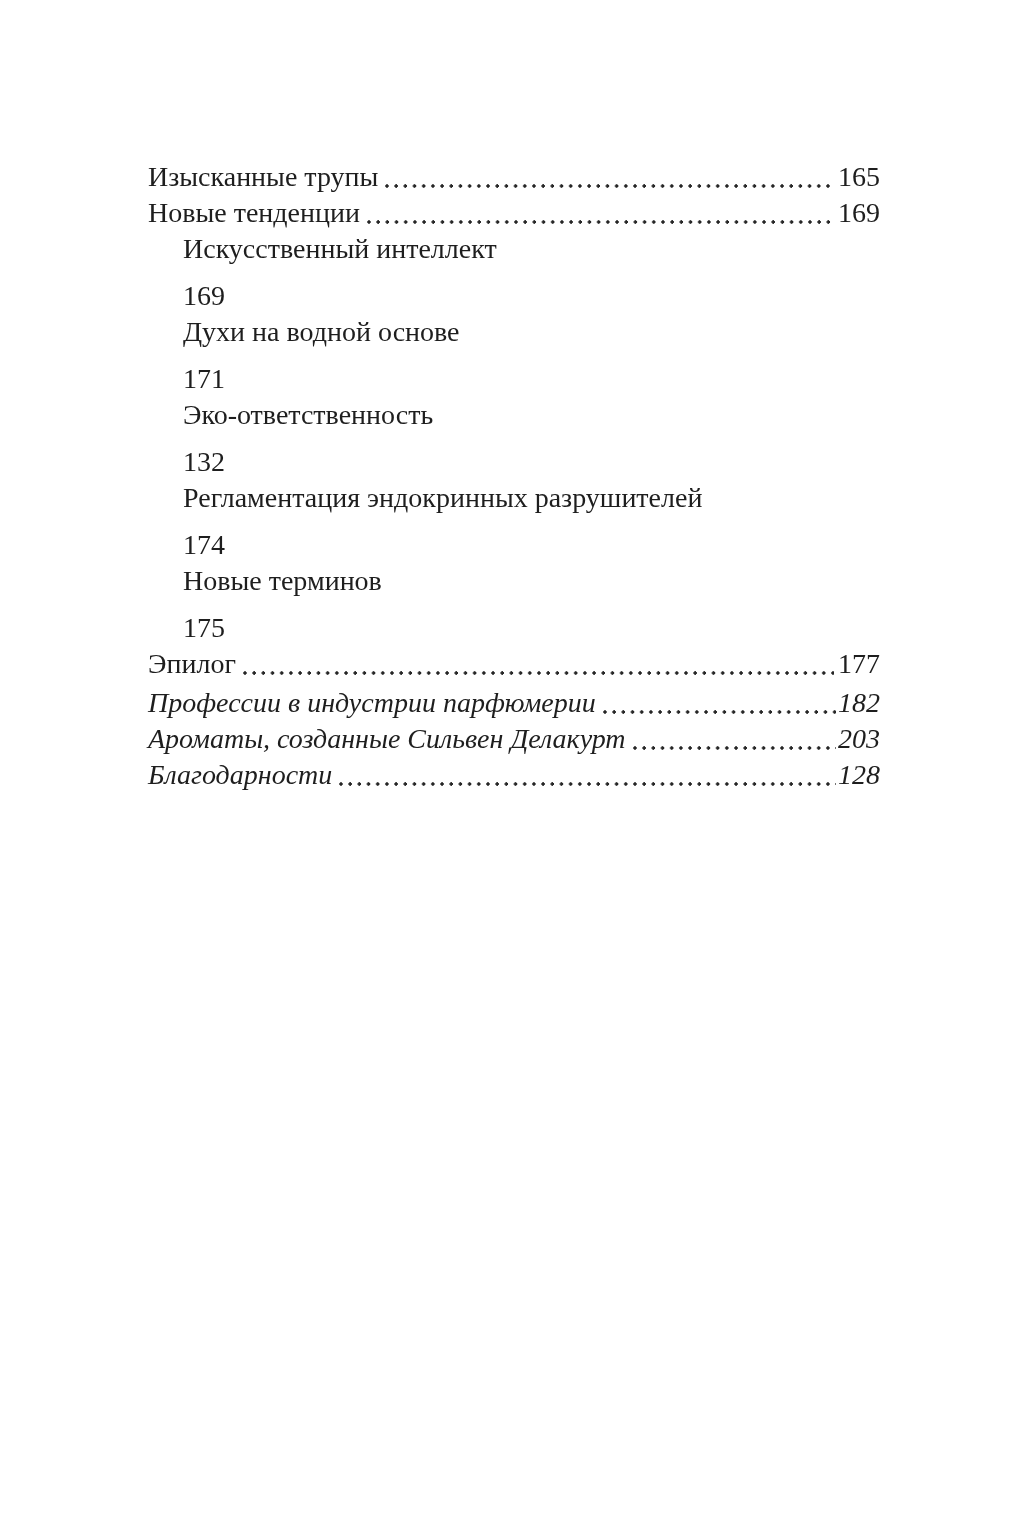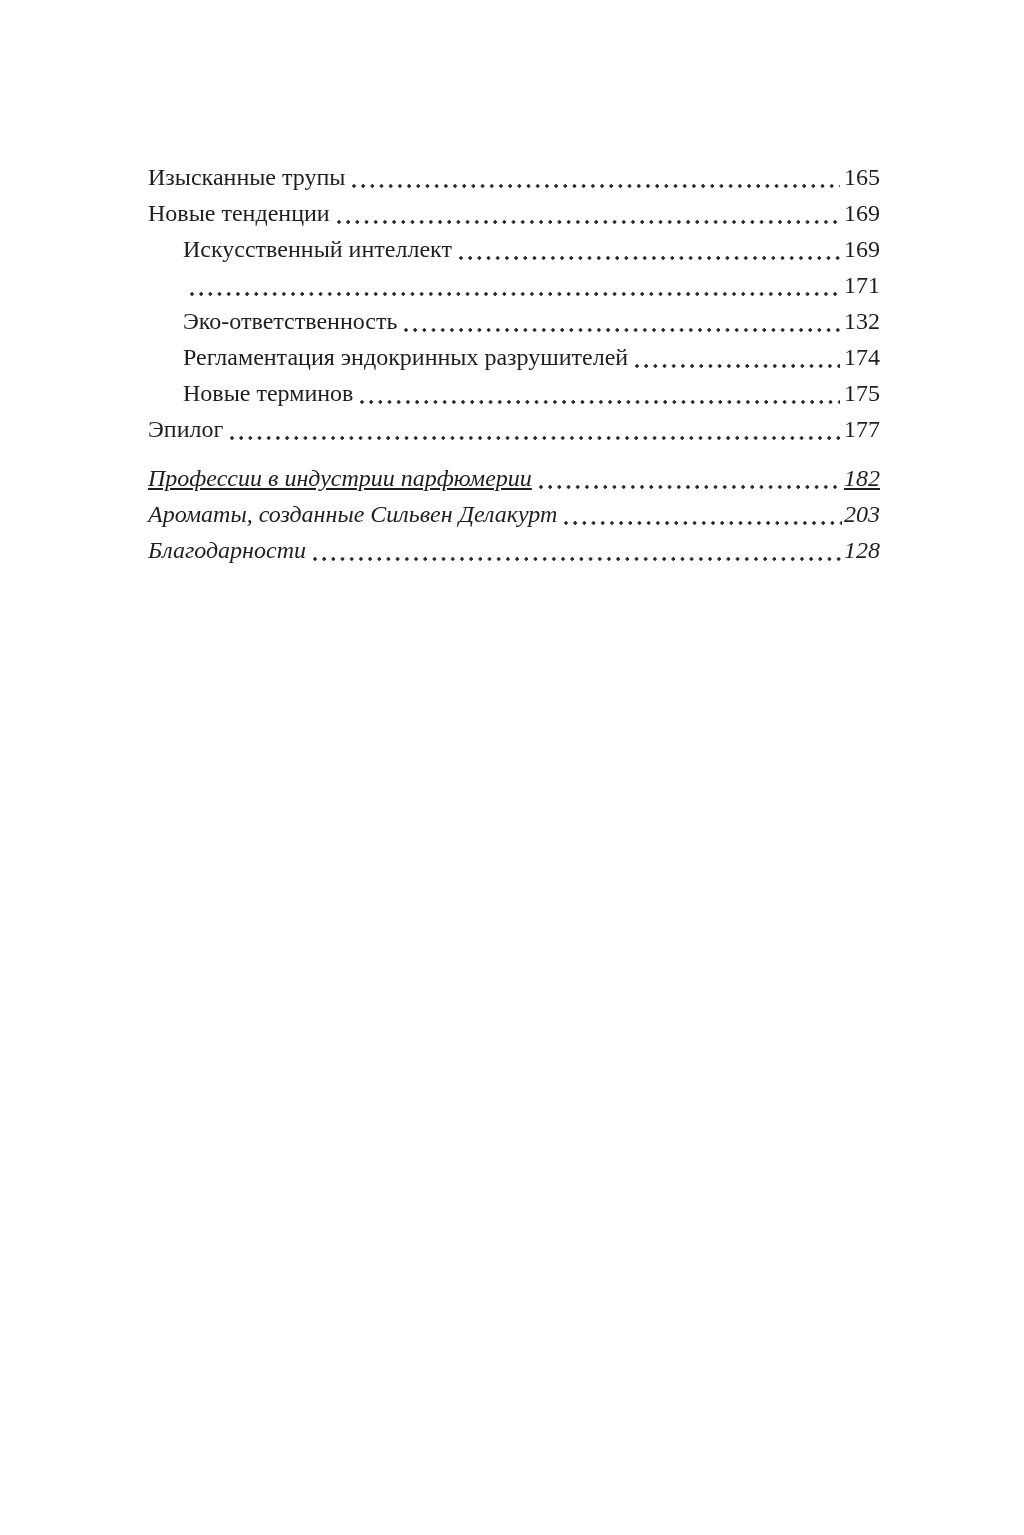--- a/index.html
+++ b/index.html
@@ -18,30 +18,30 @@
   }
   .toc {
     position: absolute;
     left: 148px;
     top: 159px;
     width: 732px;
   }
   .toc-row {
     display: flex;
     align-items: flex-start;
-    font-size: 24px;
+    font-size: 28px;
     line-height: 36px;
     white-space: nowrap;
   }
   .toc-row.indent {
     padding-left: 35px;
+    flex-direction: column;
   }
   .toc-row.gap {
-    margin-top: 13px;
-    text-decoration: underline;
+    margin-top: 3px;
   }
   .toc-row.italic .toc-title,
   .toc-row.italic .toc-page {
     font-style: italic;
   }
   .toc-title {
     flex: 0 0 auto;
   }
   .toc-dots {
     flex: 1 1 auto;
@@ -79,20 +79,21 @@
       <span class="toc-page">169</span>
     </div>
 
     <div class="toc-row indent">
       <span class="toc-title">Искусственный интеллект</span>
       <span class="toc-dots"></span>
       <span class="toc-page">169</span>
     </div>
 
     <div class="toc-row indent">
+      <span class="toc-title">Духи на водной основе</span>
       <span class="toc-dots"></span>
       <span class="toc-page">171</span>
     </div>
 
     <div class="toc-row indent">
       <span class="toc-title">Эко-ответственность</span>
       <span class="toc-dots"></span>
       <span class="toc-page">132</span>
     </div>
 

